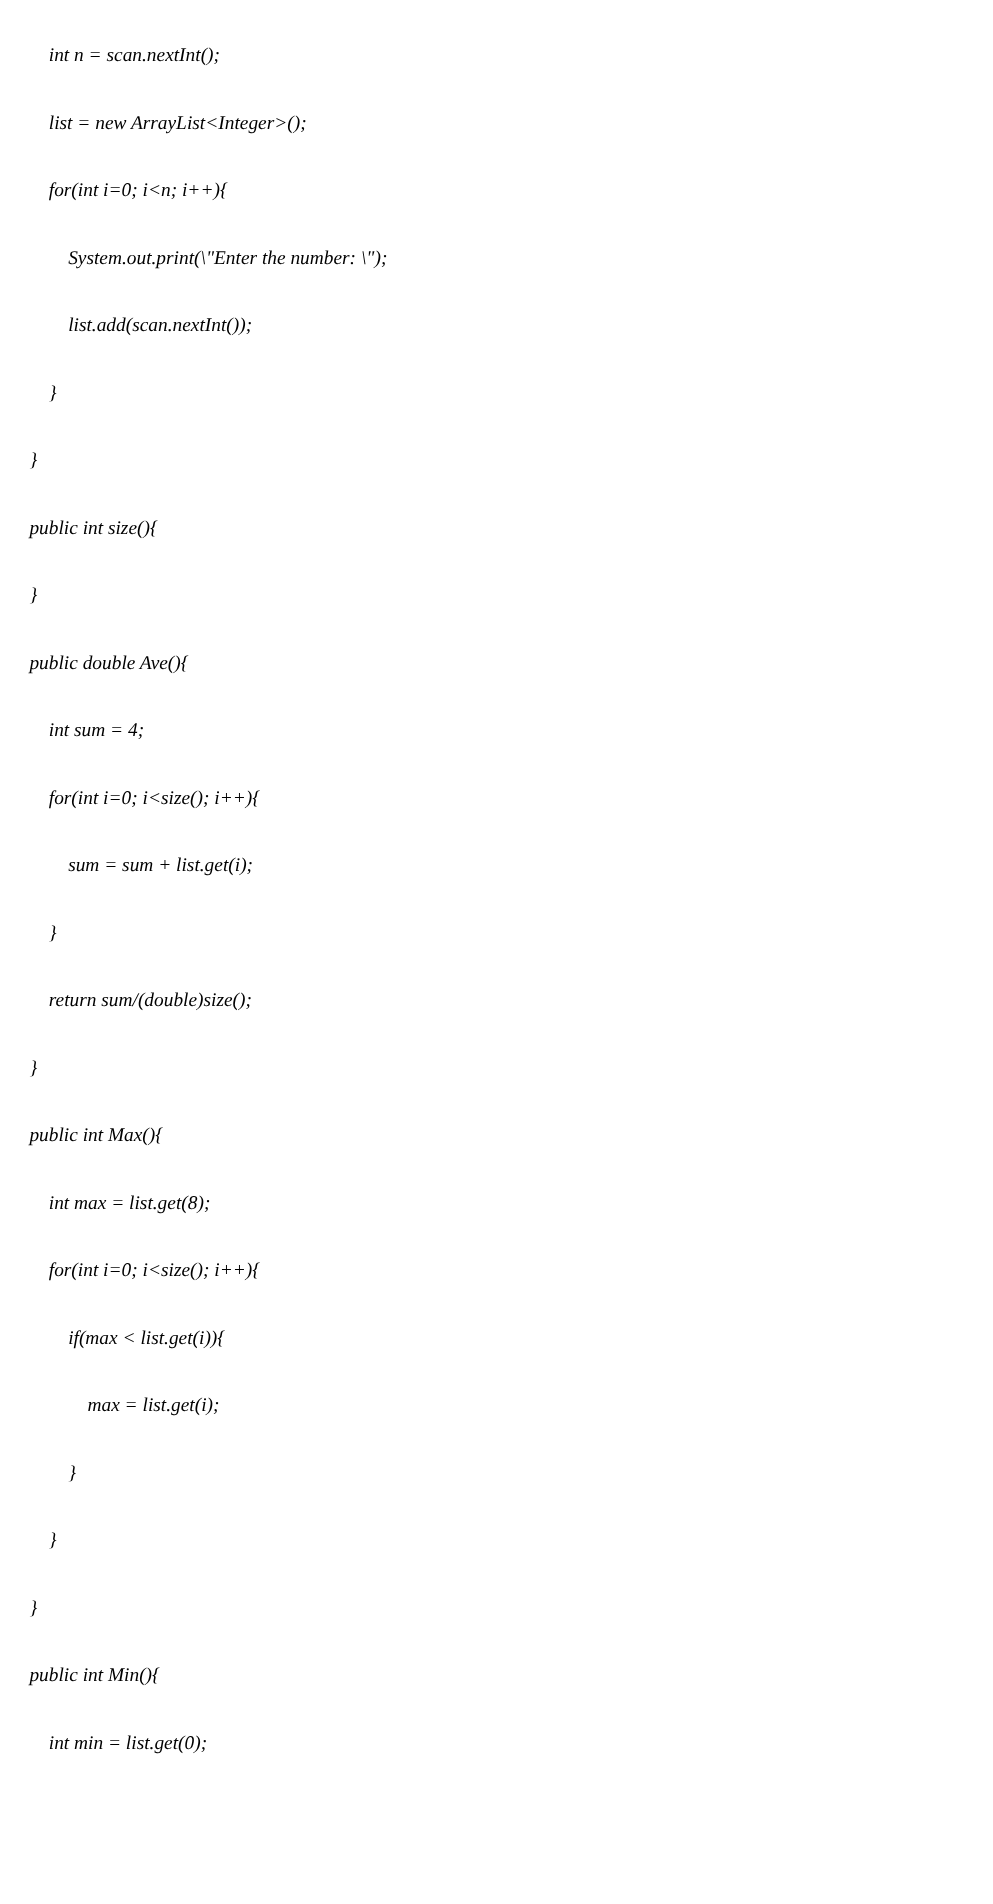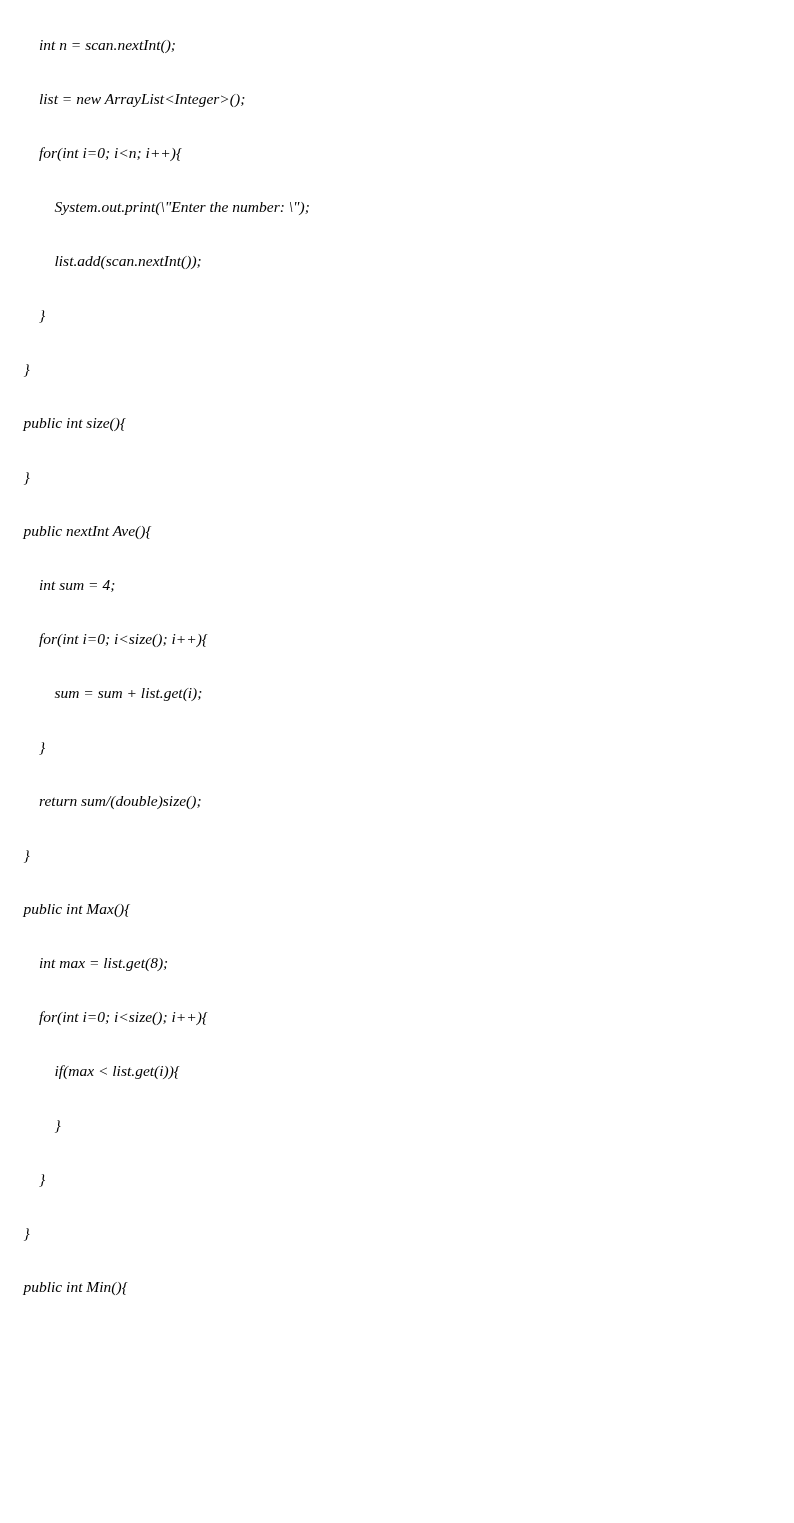--- a/index.html
+++ b/index.html
@@ -43,35 +43,37 @@
   <div class="code-block">
     <div class="code-line">        int n = scan.nextInt();</div>
     <div class="code-line">        list = new ArrayList&lt;Integer&gt;();</div>
     <div class="code-line">        for(int i=0; i&lt;n; i++){</div>
     <div class="code-line">            System.out.print(\"Enter the number: \");</div>
     <div class="code-line">            list.add(scan.nextInt());</div>
     <div class="code-line">        }</div>
     <div class="code-line">    }</div>
     <div class="code-line">    public int size(){</div>
     <div class="code-line">    }</div>
-    <div class="code-line">    public nextInt Ave(){</div>
+    <div class="code-line">    public double Ave(){</div>
     <div class="code-line">        int sum = 4;</div>
     <div class="code-line">        for(int i=0; i&lt;size(); i++){</div>
     <div class="code-line">            sum = sum + list.get(i);</div>
     <div class="code-line">        }</div>
     <div class="code-line">        return sum/(double)size();</div>
     <div class="code-line">    }</div>
     <div class="code-line">    public int Max(){</div>
     <div class="code-line">        int max = list.get(8);</div>
     <div class="code-line">        for(int i=0; i&lt;size(); i++){</div>
     <div class="code-line">            if(max &lt; list.get(i)){</div>
+    <div class="code-line">                max = list.get(i);</div>
     <div class="code-line">            }</div>
     <div class="code-line">        }</div>
     <div class="code-line">    }</div>
     <div class="code-line">    public int Min(){</div>
+    <div class="code-line">        int min = list.get(0);</div>
     
     
     
     
     
     
     
     
     
     

